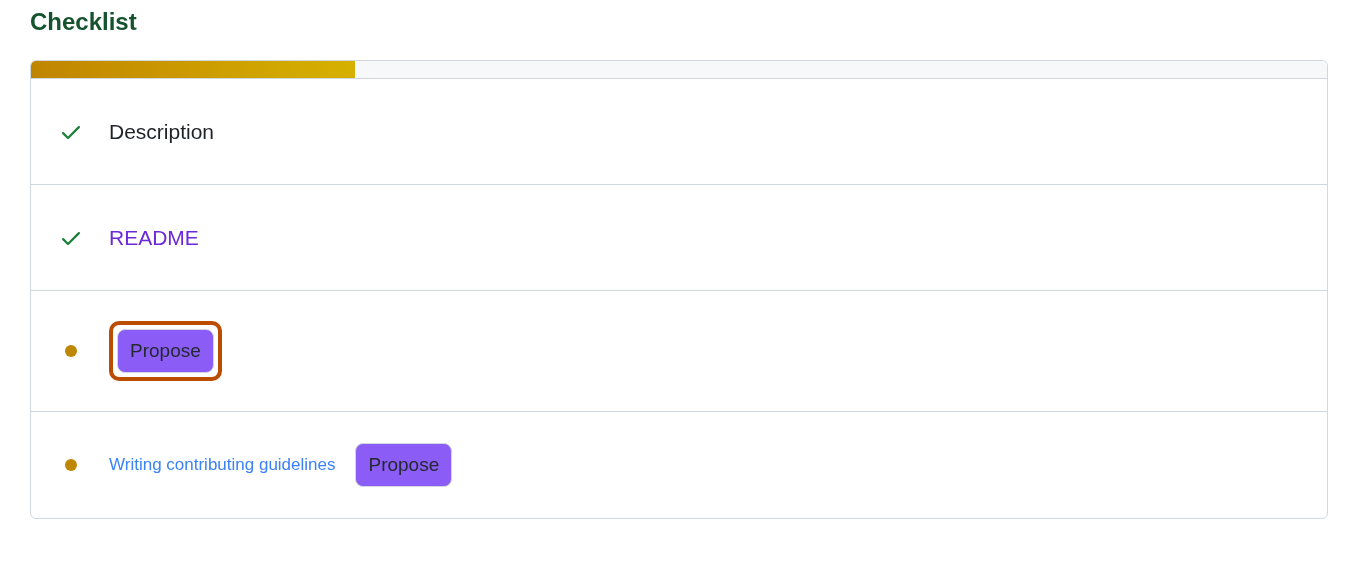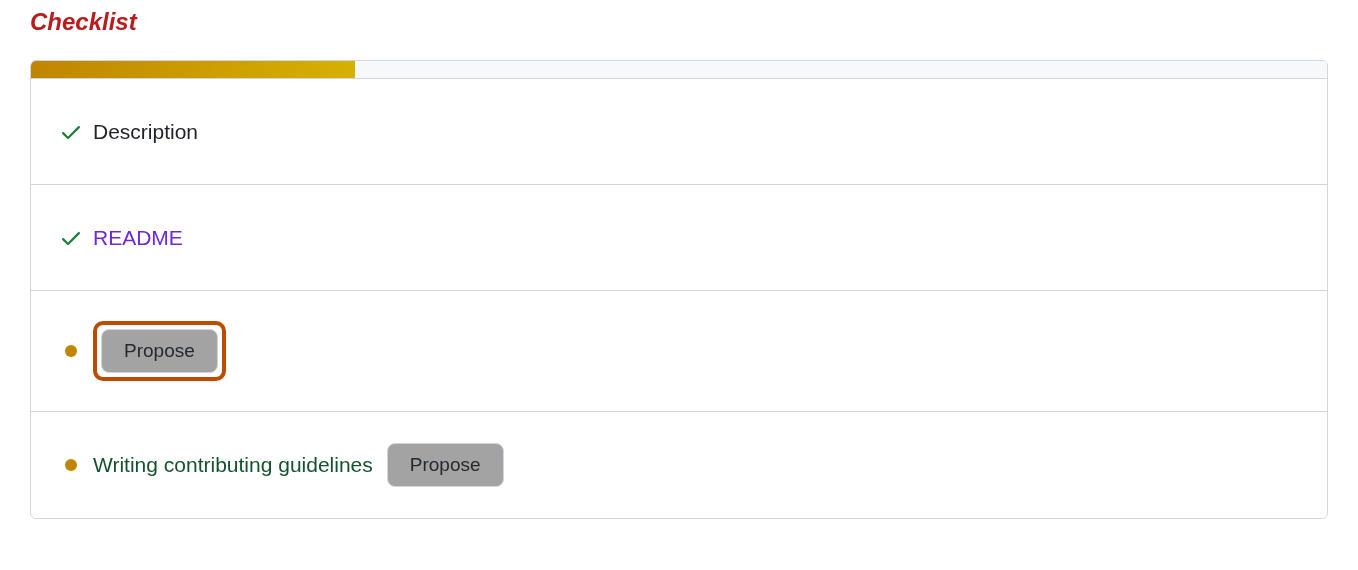--- a/index.html
+++ b/index.html
@@ -6,22 +6,21 @@
     body {
       font-family: -apple-system, BlinkMacSystemFont, "Segoe UI", Helvetica, Arial, sans-serif;
       background: #ffffff;
       padding: 8px 30px 0 30px;
       color: #1f2328;
     }
     .title {
       font-size: 24px;
       font-weight: 600;
       margin-bottom: 24px;
-      color: #b91c1c;
-      font-style: italic;
+      color: #14532d;
     }
     .panel {
       border: 1px solid #d0d7de;
       border-radius: 6px;
       overflow: hidden;
       background: #ffffff;
     }
     .progress-header {
       height: 18px;
       background: #f6f8fa;
@@ -31,21 +30,21 @@
     .progress-fill {
       height: 100%;
       width: 25%;
       background: linear-gradient(90deg, #c08500 0%, #d6b100 100%);
     }
     .row {
       display: flex;
       align-items: center;
       padding: 30px 28px;
       border-bottom: 1px solid #d0d7de;
-      gap: 10px;
+      gap: 26px;
       min-height: 106px;
     }
     .row:last-child { border-bottom: 0; }
     .icon-wrap {
       width: 24px;
       display: flex;
       align-items: center;
       justify-content: center;
       flex-shrink: 0;
     }
@@ -64,31 +63,31 @@
       font-size: 21px;
       color: #1f2328;
       flex: 1;
     }
     .row-label a,
     .row-label.link {
       color: #6d28d9;
       text-decoration: none;
     }
     .help-link {
-      font-size: 21px;
-      color: #14532d;
+      font-size: 17px;
+      color: #3b82f6;
       text-decoration: none;
-      margin-right: 14px;
+      margin-right: 20px;
     }
     .btn {
       font-size: 19px;
-      padding: 10px 22px;
+      padding: 10px 12px;
       border: 1px solid #d0d7de;
       border-radius: 8px;
-      background: #a3a3a3;
+      background: #8b5cf6;
       color: #24292f;
       cursor: pointer;
       font-family: inherit;
       font-weight: 500;
     }
     .highlight-box {
       border: 4px solid #bc4c00;
       border-radius: 10px;
       padding: 4px;
       display: inline-flex;

